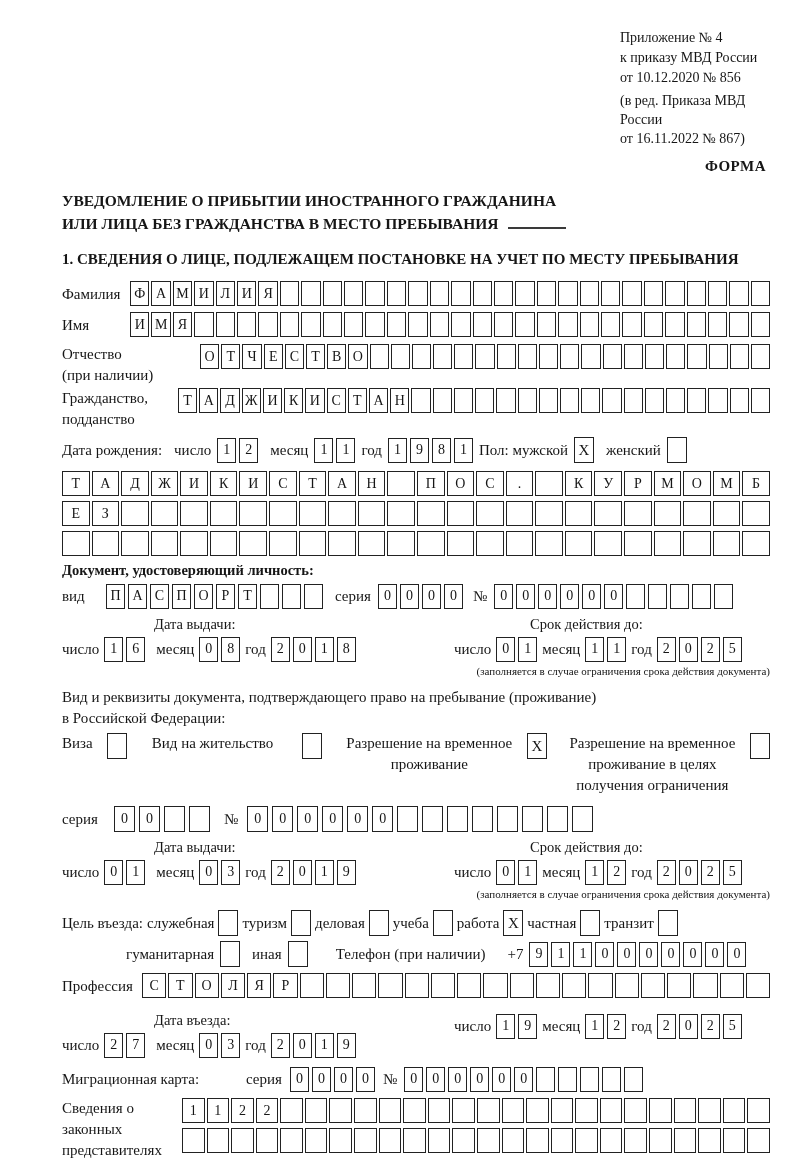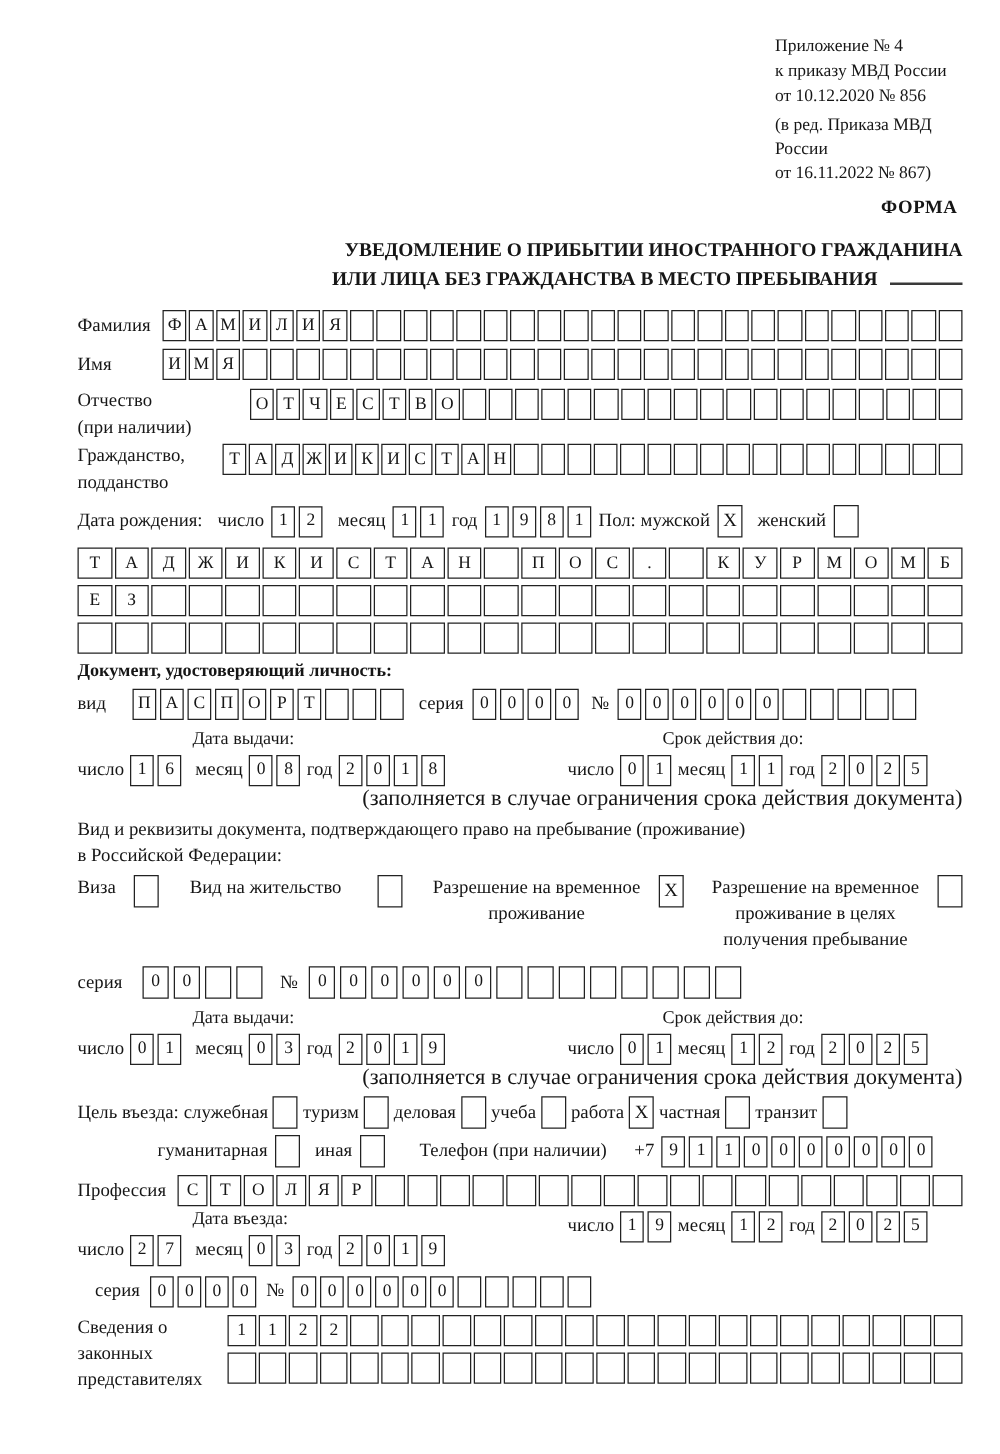--- a/index.html
+++ b/index.html
@@ -8,21 +8,21 @@
     font-family:"Liberation Serif","DejaVu Serif",serif;font-size:15px;
     overflow:hidden;
   }
   .page{box-sizing:border-box;width:800px;height:1163px;padding:28px 30px 16px 62px;}
 
   
   .hdr-right{margin-left:558px;line-height:20px;font-size:14px;}
   .hdr-right .note{margin-top:3px;line-height:19px;}
   .forma{margin-top:10px;text-align:right;font-weight:bold;font-size:15px;padding-right:4px;letter-spacing:.5px;}
 
-  .title{margin-top:14px;text-align:right;font-weight:bold;font-size:15.5px;line-height:23px;}
+  .title{margin-top:14px;text-align:left;font-weight:bold;font-size:15.5px;line-height:23px;}
   .blankline{display:inline-block;width:58px;border-bottom:2.2px solid #3a3a3a;height:14px;margin-left:10px;vertical-align:baseline;}
   .sec-heading{margin-top:16px;font-weight:bold;font-size:15px;}
 
   
   .frow{display:flex;align-items:flex-start;}
   .lbl{flex:0 0 auto;line-height:26px;}
   .lbl-stack{flex:0 0 auto;line-height:21px;}
   .cells{display:flex;gap:2px;}
   .cells.grow{flex:1;}
   .cells.grow .cell{flex:1;min-width:0;}
@@ -36,21 +36,21 @@
 
   .doc-hdr{margin-top:6px;text-align:left;font-weight:bold;font-size:14.5px;}
 
   .dates-pair{display:flex;margin-top:6px;}
   .date-col.left{flex:0 0 392px;}
   .date-col.right{flex:1;}
   .date-hdr{font-size:14.5px;line-height:19px;}
   .date-col.left .date-hdr{margin-left:92px;}
   .date-col.right .date-hdr{margin-left:76px;}
   .date-line{display:flex;align-items:center;gap:5px;margin-top:2px;line-height:26px;}
-  .fnote{margin-top:2px;text-align:right;font-size:18px;line-height:15px;}
+  .fnote{margin-top:2px;text-align:right;font-size:11px;line-height:15px;}
 
   .intro{margin-top:8px;line-height:21px;}
   .perm-row{display:flex;align-items:flex-start;gap:9px;margin-top:4px;line-height:21px;justify-content:space-between;}
   .perm-center{text-align:center;line-height:21px;}
   .purpose-row{display:flex;align-items:center;gap:4px;margin-top:8px;line-height:26px;flex-wrap:nowrap;}
   .purpose-row2{display:flex;align-items:center;gap:6px;margin-top:5px;margin-left:64px;line-height:26px;}
   .ml6{margin-left:6px;} .ml10{margin-left:10px;}
 </style>
 </head>
 <body>
@@ -67,20 +67,21 @@
     </div>
   </div>
 
   <div class="forma">ФОРМА</div>
 
   <div class="title">
     <div>УВЕДОМЛЕНИЕ О ПРИБЫТИИ ИНОСТРАННОГО ГРАЖДАНИНА</div>
     <div><span>ИЛИ ЛИЦА БЕЗ ГРАЖДАНСТВА В МЕСТО ПРЕБЫВАНИЯ</span><span class="blankline"></span></div>
   </div>
 
+  <div class="sec-heading">1. СВЕДЕНИЯ О ЛИЦЕ, ПОДЛЕЖАЩЕМ ПОСТАНОВКЕ НА УЧЕТ ПО МЕСТУ ПРЕБЫВАНИЯ</div>
 
   <div class="frow" style="margin-top:13px">
     <span class="lbl" style="width:68px">Фамилия</span>
     <span class="cells grow">
         <span class="cell">Ф</span>
         <span class="cell">А</span>
         <span class="cell">М</span>
         <span class="cell">И</span>
         <span class="cell">Л</span>
         <span class="cell">И</span>
@@ -426,21 +427,21 @@
     <span class="ml10">Вид на жительство</span>
     <span class="box" style="margin-left:14px"></span>
     <div class="perm-center" style="margin-left:10px">
       <div>Разрешение на временное</div>
       <div>проживание</div>
     </div>
     <span class="box">X</span>
     <div class="perm-center" style="margin-left:8px">
       <div>Разрешение на временное</div>
       <div>проживание в целях</div>
-      <div>получения пребывание</div>
+      <div>получения ограничения</div>
     </div>
     <span class="box"></span>
   </div>
 
   <div class="frow" style="margin-top:10px;align-items:center">
     <span class="lbl" style="width:52px">серия</span>
     <span class="cells md">
         <span class="cell">0</span>
         <span class="cell">0</span>
         <span class="cell"></span>
@@ -575,21 +576,21 @@
         <span class="cell"></span>
         <span class="cell"></span>
         <span class="cell"></span>
         <span class="cell"></span>
         <span class="cell"></span>
         <span class="cell"></span>
         <span class="cell"></span>
       </span>
   </div>
 
-  <div class="dates-pair" style="margin-top:0">
+  <div class="dates-pair" style="margin-top:12px">
     <div class="date-col left">
       <div class="date-hdr">Дата въезда:</div>
       <div class="date-line">
         <span>число</span>
         <span class="cells fixed">
             <span class="cell">2</span>
             <span class="cell">7</span>
           </span>
         <span class="ml6">месяц</span>
         <span class="cells fixed">
@@ -622,20 +623,21 @@
             <span class="cell">2</span>
             <span class="cell">0</span>
             <span class="cell">2</span>
             <span class="cell">5</span>
           </span>
       </div>
     </div>
   </div>
 
   <div class="frow" style="margin-top:8px;align-items:center">
+    <span class="lbl" style="width:170px">Миграционная карта:</span>
     <span style="margin:0 8px 0 14px">серия</span>
     <span class="cells fixed">
         <span class="cell">0</span>
         <span class="cell">0</span>
         <span class="cell">0</span>
         <span class="cell">0</span>
       </span>
     <span style="margin:0 7px 0 8px">№</span>
     <span class="cells fixed">
         <span class="cell">0</span>

